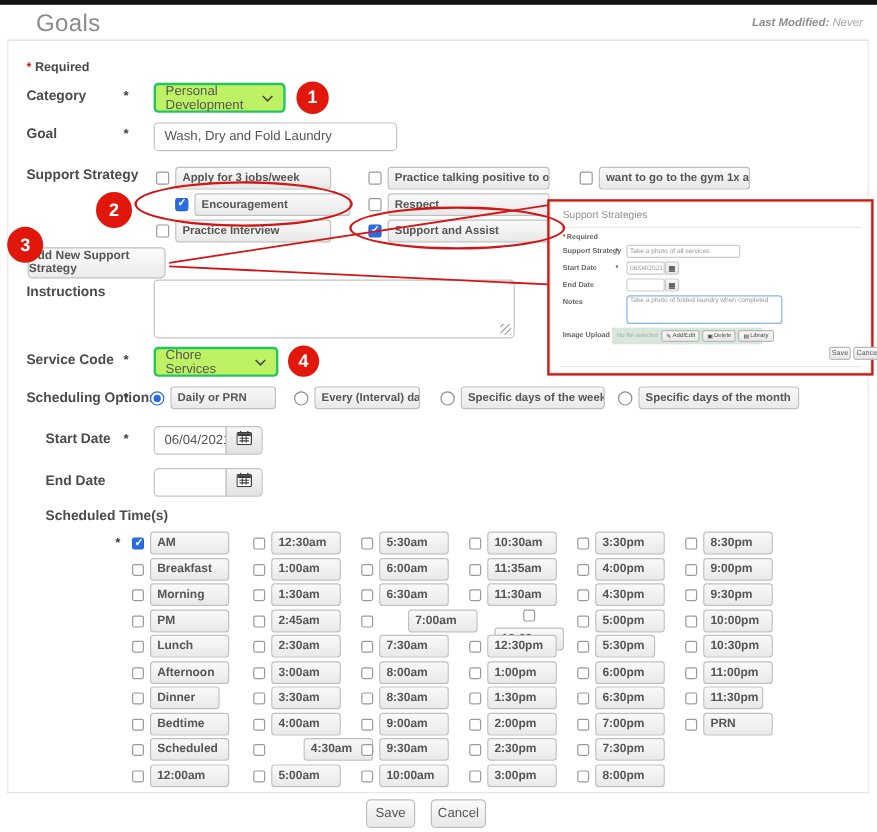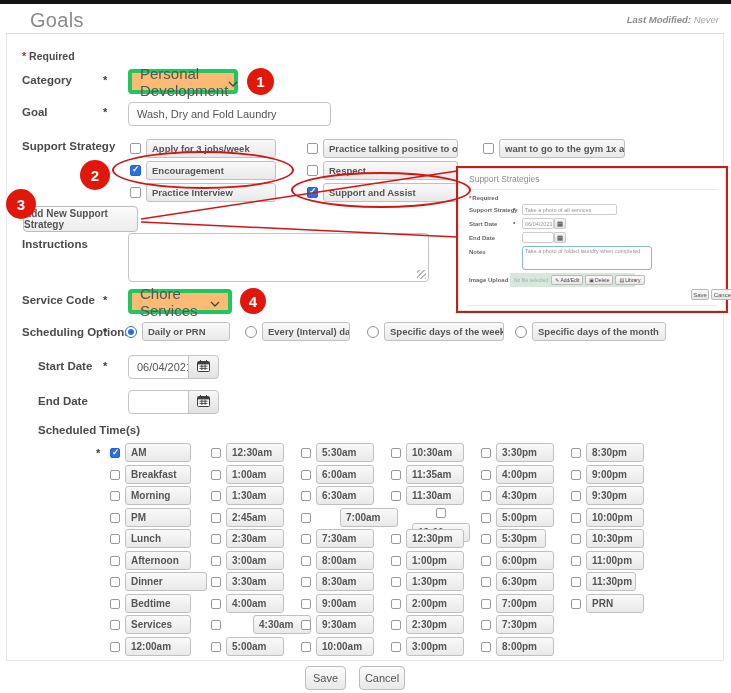--- a/index.html
+++ b/index.html
@@ -10,21 +10,21 @@
   .topbar{position:absolute;left:0;top:0;width:731px;height:4px;background:#141414}
   .title{position:absolute;left:30px;top:9px;font-size:20px;color:#8b8b8b;letter-spacing:.3px}
   .lastmod{position:absolute;right:12px;top:14px;font-size:9.5px;font-style:italic;color:#a5a5a5;white-space:nowrap}
   .lastmod b{color:#8d8d8d}
   .panel{position:absolute;left:6px;top:33px;width:718px;height:628px;border:1px solid #e6e6e6;border-top-color:#dcdcdc;pointer-events:none}
   .lbl{position:absolute;font-size:11.5px;font-weight:bold;color:#4b4b4b;white-space:nowrap}
   .ast{position:absolute;font-size:11px;font-weight:bold;color:#3c3c3c}
   .reqnote{position:absolute;left:22px;top:50px;font-size:10.5px;font-weight:bold;color:#4b4b4b}
   .reqnote .star{color:#d21c0f;margin-right:3px}
   .inputbox{position:absolute;background:#fff;border:1px solid #c4c4c4;border-radius:4px;font-size:11px;color:#555;display:flex;align-items:center;padding:0 8px;white-space:nowrap;overflow:hidden}
-  .selectbox{position:absolute;background:#fdba74;border:4px solid #22c55e;border-radius:4px;font-size:15px;color:#555;display:flex;align-items:center;justify-content:space-between;padding:0 8px;cursor:pointer}
+  .selectbox{position:absolute;background:#bef264;border:2px solid #22c55e;border-radius:4px;font-size:11px;color:#555;display:flex;align-items:center;justify-content:space-between;padding:0 8px;cursor:pointer}
   .btnbox{display:inline-flex;align-items:center;background:linear-gradient(#f9f9f9,#e9e9e9);border:1px solid #c0c0c0;border-radius:3px;color:#555;font-weight:bold;font-size:9.5px;padding:0 5px;height:19px;white-space:nowrap;overflow:hidden}
   .timebox{font-size:10px}
   .row-flex{display:flex;align-items:center;gap:5px}
   .cb{width:11px;height:11px;border:1px solid #9a9a9a;border-radius:2px;background:#fff;flex:0 0 auto;position:relative}
   .cb.sm{width:10px;height:10px}
   .cb.on{background:#2b6ee1;border-color:#2363cf}
   .cb.on::after{content:"✓";position:absolute;left:1px;top:-2px;color:#fff;font-size:9px;font-weight:bold}
   .radio{width:12px;height:12px;border:1px solid #8f8f8f;border-radius:50%;background:#fff;flex:0 0 auto;position:relative}
   .radio.on{border-color:#2b6ee1}
   .radio.on::after{content:"";position:absolute;left:2px;top:2px;width:6px;height:6px;border-radius:50%;background:#2b6ee1}
@@ -204,21 +204,21 @@
       <span class="btnbox" style="width: 130px;">Apply for 3 jobs/week</span>
     </div>
     <div class="abs row-flex" style="left: 307px; top: 139px;">
       <span class="cb"></span>
       <span class="btnbox" style="width: 135px;">Practice talking positive to other clients</span>
     </div>
     <div class="abs row-flex" style="left: 483px; top: 139px;">
       <span class="cb"></span>
       <span class="btnbox" style="width: 126px;">want to go to the gym 1x a day</span>
     </div>
-    <div class="abs row-flex" style="left: 130px; top: 161px;">
+    <div class="abs row-flex" style="left: 146px; top: 161px;">
       <span class="cb on"></span>
       <span class="btnbox" style="width: 130px;">Encouragement</span>
     </div>
     <div class="abs row-flex" style="left: 307px; top: 161px;">
       <span class="cb"></span>
       <span class="btnbox" style="width: 135px;">Respect</span>
     </div>
     <div class="abs row-flex" style="left: 130px; top: 183px;">
       <span class="cb"></span>
       <span class="btnbox" style="width: 130px;">Practice Interview</span>
@@ -262,29 +262,29 @@
     <div class="abs row-flex" style="left: 110px; top: 529px;">
       <span class="cb sm"></span>
       <span class="btnbox timebox" style="width: 66px;">Lunch</span>
     </div>
     <div class="abs row-flex" style="left: 110px; top: 551px;">
       <span class="cb sm"></span>
       <span class="btnbox timebox" style="width: 66px;">Afternoon</span>
     </div>
     <div class="abs row-flex" style="left: 110px; top: 572px;">
       <span class="cb sm"></span>
-      <span class="btnbox timebox" style="width: 82px;">Dinner</span>
+      <span class="btnbox timebox" style="width: 58px;">Dinner</span>
     </div>
     <div class="abs row-flex" style="left: 110px; top: 594px;">
       <span class="cb sm"></span>
       <span class="btnbox timebox" style="width: 66px;">Bedtime</span>
     </div>
     <div class="abs row-flex" style="left: 110px; top: 615px;">
       <span class="cb sm"></span>
-      <span class="btnbox timebox" style="width: 66px;">Services</span>
+      <span class="btnbox timebox" style="width: 66px;">Scheduled</span>
     </div>
     <div class="abs row-flex" style="left: 110px; top: 637px;">
       <span class="cb sm"></span>
       <span class="btnbox timebox" style="width: 66px;">12:00am</span>
     </div>
     <div class="abs row-flex" style="left: 211px; top: 443px;">
       <span class="cb sm"></span>
       <span class="btnbox timebox" style="width: 58px;">12:30am</span>
     </div>
     <div class="abs row-flex" style="left: 211px; top: 465px;">

